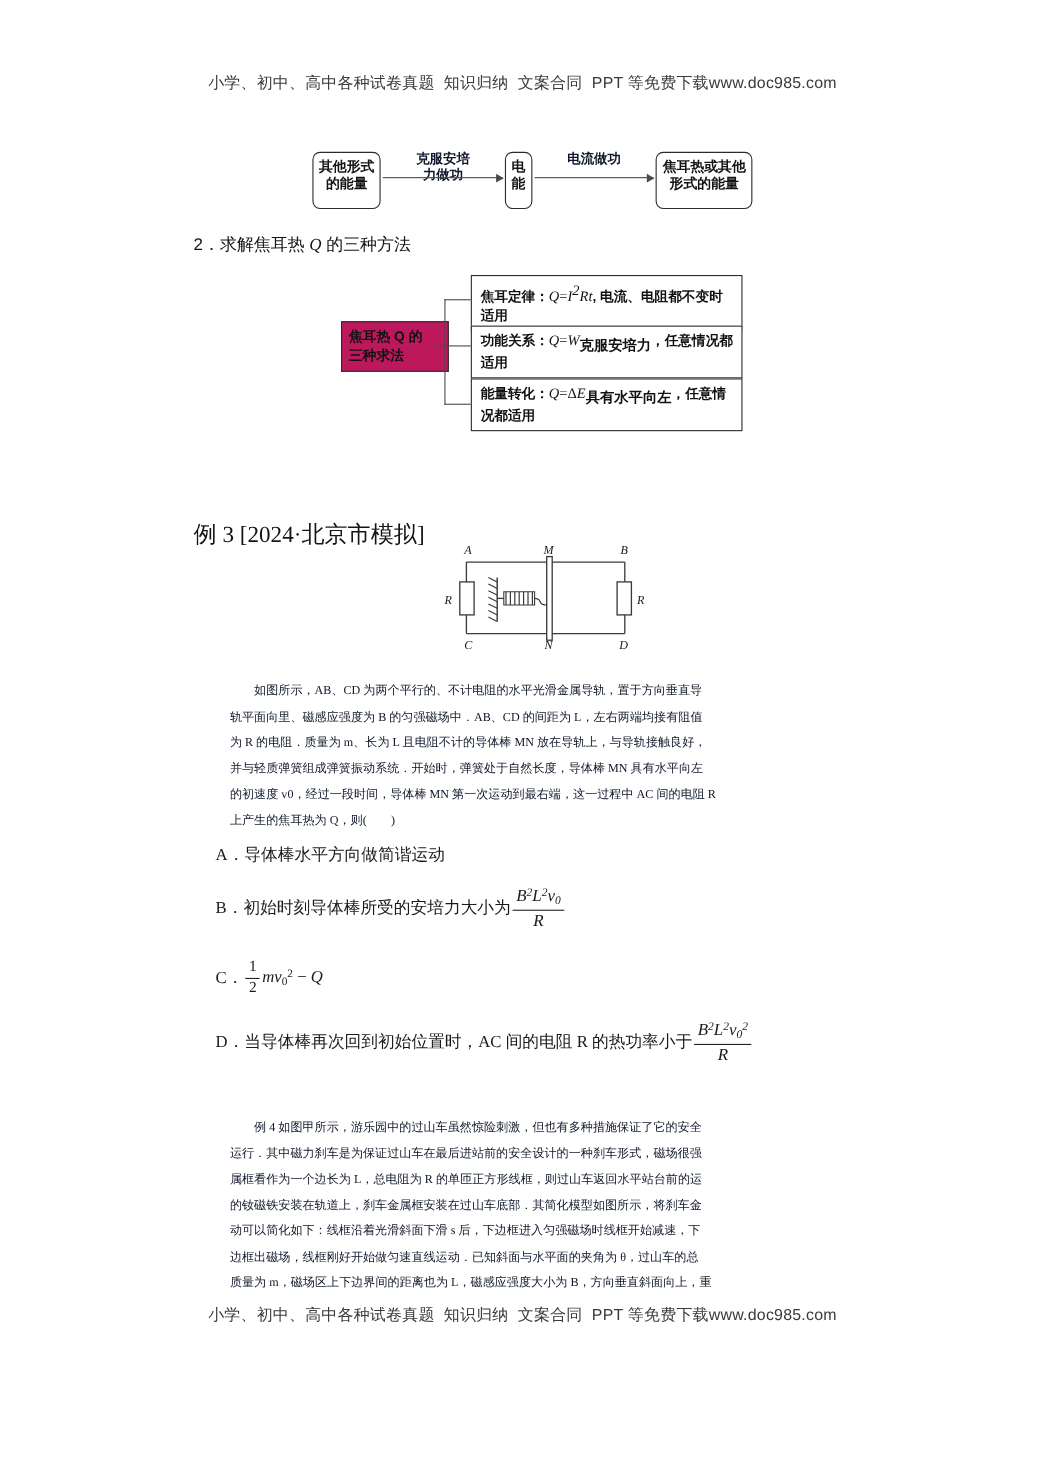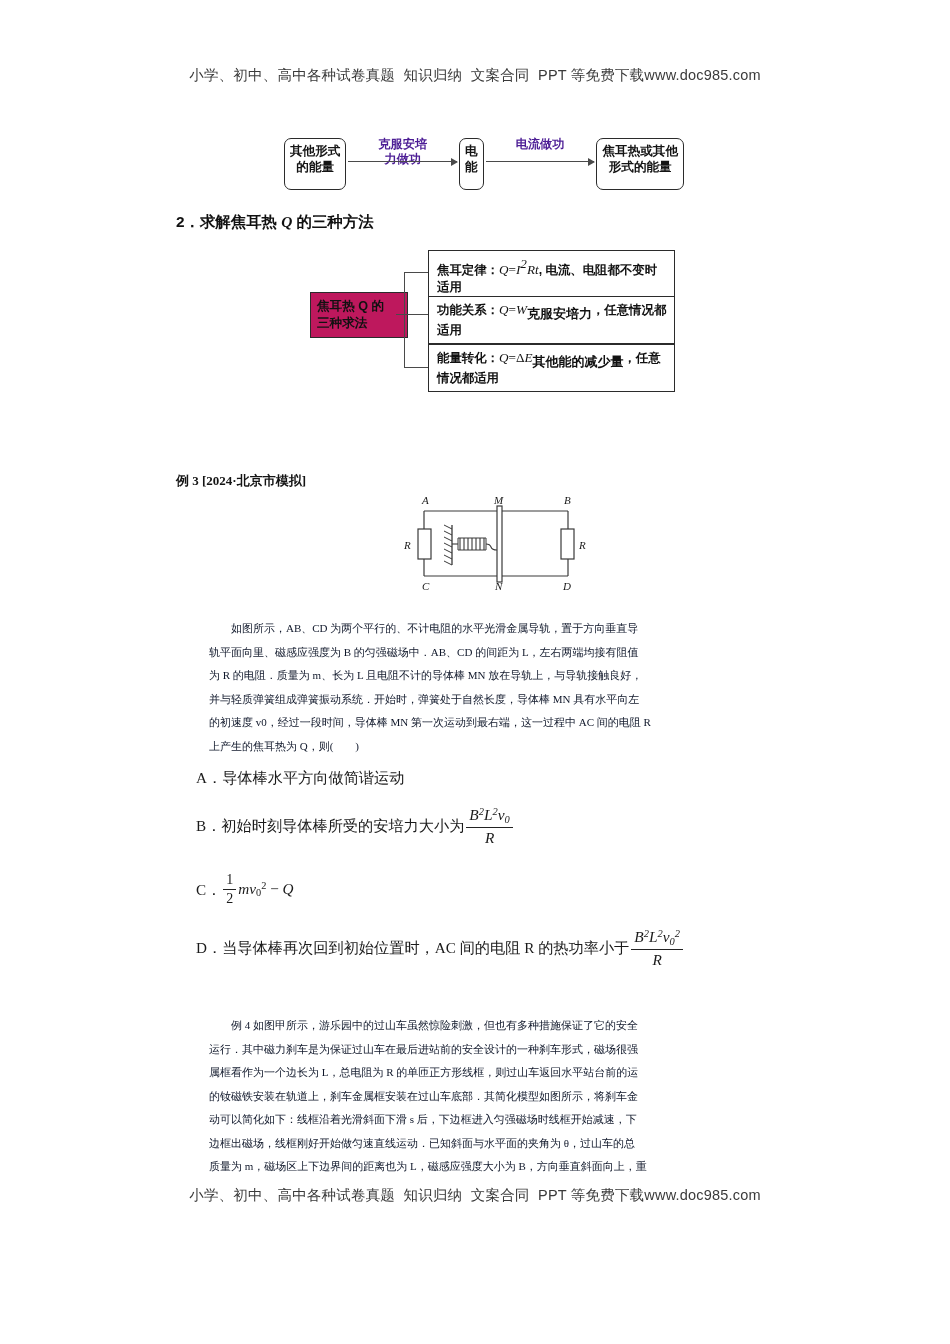--- a/index.html
+++ b/index.html
@@ -89,21 +89,21 @@
     justify-content: flex-start;
     align-items: center;
   }
   .arrowlabel {
     font-family: "Liberation Sans", "DejaVu Sans", sans-serif;
     font-weight: bold;
     font-size: 12.2px;
     line-height: 14.5px;
     text-align: center;
     white-space: pre-line;
-    color: #4c1d95;
+    color: #0f172a;
     margin-top: -1px;
   }
   .arrowline {
     position: absolute;
     left: 2px;
     right: 2px;
     top: 23px;
     height: 1.4px;
     background: #4a4a4a;
   }
@@ -116,21 +116,21 @@
     border-top: 4px solid transparent;
     border-bottom: 4px solid transparent;
   }
 
   
   #h2-line {
     position: absolute;
     left: 176px;
     top: 212px;
     font-family: "Liberation Sans", "DejaVu Sans", sans-serif;
-    font-weight: bold;
+    font-weight: normal;
     font-size: 15.4px;
     color: #111;
   }
 
   
   #flow2 {
     position: absolute;
     left: 310px;
     top: 250px;
     width: 360px;
@@ -171,23 +171,22 @@
   .f2box .tiny { font-size: 13px; vertical-align: -0.3em; font-weight: bold; }
   #f2b1 { top: 0px; }
   #f2b2 { top: 46px; }
   #f2b3 { top: 94px; }
 
   
   #ex3-head {
     position: absolute;
     left: 176px;
     top: 472px;
-    font-size: 13px;
+    font-size: 21px;
     color: #141414;
-    font-weight: bold;
   }
 
   
   #circuit {
     position: absolute;
     left: 396px;
     top: 492px;
     width: 200px;
     height: 100px;
   }
@@ -254,21 +253,21 @@
 
     <div class="brk" style="left:94px; top:22px; width:1.3px; height:96px;"></div>
     <div class="brk" style="left:94px; top:22px; width:24px; height:1.3px;"></div>
     <div class="brk" style="left:86px; top:64px; width:32px; height:1.3px;"></div>
     <div class="brk" style="left:94px; top:117px; width:24px; height:1.3px;"></div>
 
     <div class="f2box" id="f2b1"><span>焦耳定律：</span><span class="mth">Q</span><span class="mth" style="font-style:normal;">=</span><span class="mth">I</span><span class="mth sup">2</span><span class="mth">Rt</span><span>, 电流、电阻都不变时适用</span></div>
 
     <div class="f2box" id="f2b2"><span>功能关系：</span><span class="mth">Q</span><span class="mth" style="font-style:normal;">=</span><span class="mth">W</span><span class="tiny">克服安培力</span><span>，任意情况都适用</span></div>
 
-    <div class="f2box" id="f2b3"><span>能量转化：</span><span class="mth">Q</span><span class="mth" style="font-style:normal;">=Δ</span><span class="mth">E</span><span class="tiny">其他能的减少量</span><span>，任意情况都适用</span></div>
+    <div class="f2box" id="f2b3"><span>能量转化：</span><span class="mth">Q</span><span class="mth" style="font-style:normal;">=Δ</span><span class="mth">E</span><span class="tiny">具有水平向左</span><span>，任意情况都适用</span></div>
   </div>
 
   <div id="ex3-head"><span>例 3</span><span> </span><span>[2024·北京市模拟]</span></div>
 
   <div id="circuit">
     <svg width="200" height="100" viewBox="0 0 200 100">
 
       <text x="26" y="12" font-family="Liberation Serif, serif" font-style="italic" font-size="11" fill="#1a1a1a">A</text>
       <text x="98" y="12" font-family="Liberation Serif, serif" font-style="italic" font-size="11" fill="#1a1a1a">M</text>
       <text x="168" y="12" font-family="Liberation Serif, serif" font-style="italic" font-size="11" fill="#1a1a1a">B</text>

